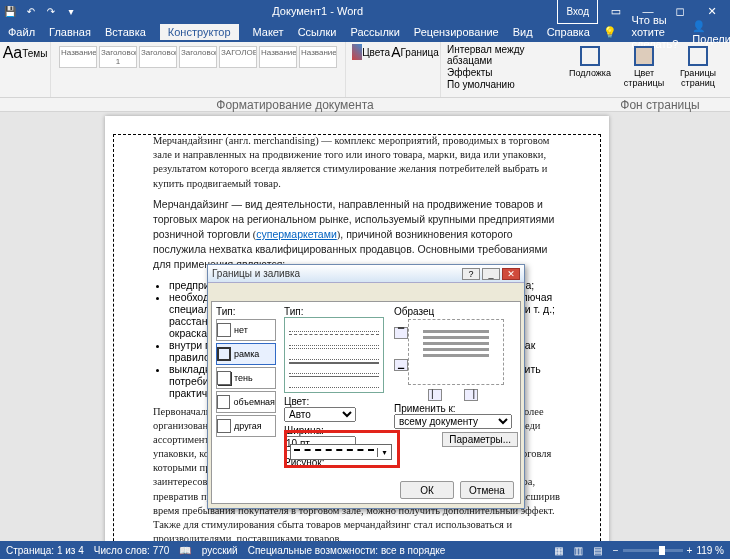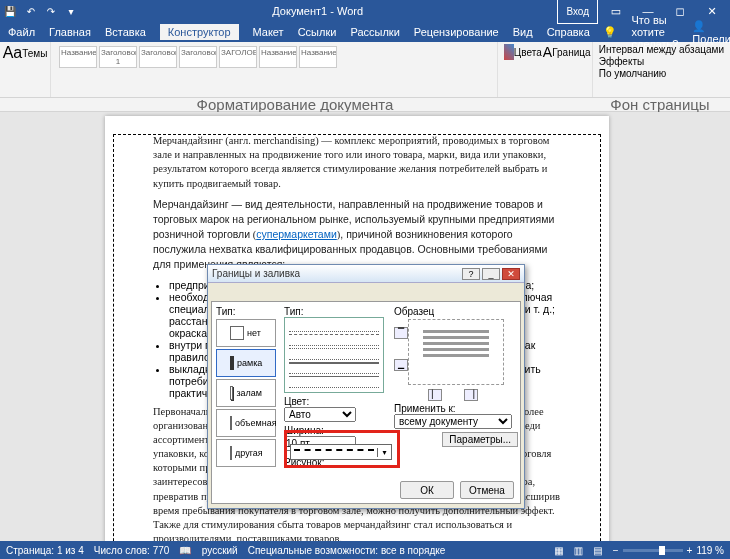--- a/index.html
+++ b/index.html
@@ -24,21 +24,21 @@
   .ribbon { height: 56px; background: #f3f3f3; border-bottom: 1px solid #d4d4d4; display: flex; }
   .ribbon-group { border-right: 1px solid #e0e0e0; padding: 2px 6px; display: flex; flex-direction: column; }
   .themes-btn { display:flex; flex-direction:row; align-items:center; justify-content:center; width:38px; font-size:10px; }
   .style-gallery { display:flex; gap:2px; padding:2px; }
   .style-thumb { width:38px; height:22px; border:1px solid #ccc; font-size:8px; text-align:center; color:#666; padding:1px; overflow:hidden; background:#fff; }
   .colors-group { display:flex; flex-direction:column; gap:1px; font-size:10px; padding:2px 6px; }
   .right-group { display:flex; gap:6px; padding:4px 8px; }
   .big-btn { display:flex; flex-direction:column; align-items:center; width:48px; font-size:9px; text-align:center; }
   .big-btn .icon { width:20px;height:20px;border:2px solid #2a579a;margin-bottom:2px; }
 
-  .ribbon-caption { height:14px; background:#f3f3f3; border-bottom:1px solid #d4d4d4; display:flex; font-size:15px; color:#666;align-items:center; }
+  .ribbon-caption { height:14px; background:#f3f3f3; border-bottom:1px solid #d4d4d4; display:flex; font-size:12px; color:#666; }
   .ribbon-caption .cap-left { flex:1; text-align:center; }
   .ribbon-caption .cap-right { width:140px; text-align:center; }
 
   
   .doc-area { position:relative; height: calc(559px - 22px - 20px - 56px - 14px - 18px); background:#e6e6e6; overflow:hidden; }
   .page { position:absolute; left:105px; top:4px; width:504px; height:500px; background:#fff; box-shadow:0 0 4px rgba(0,0,0,.3); padding:18px 48px; }
   .page-border { position:absolute; left:8px; top:18px; right:8px; bottom:0; border:1.5px dashed #000; pointer-events:none; }
   .page p { font-size:10.5px; line-height:1.35; color:#222; margin-bottom:6px; font-family:"Times New Roman",serif; }
   .page ul { margin:3px 0 6px 16px; font-size:10.5px; font-family:"Times New Roman",serif; }
   .page a { color:#0563c1; }
@@ -48,21 +48,21 @@
   .dlg-title { height:18px; background:linear-gradient(#fff,#d6e5f5); border-bottom:1px solid #aac; display:flex; align-items:center; padding:0 4px; }
   .dlg-title span:first-child { flex:1; font-size:10px; color:#333; }
   .dlg-title .wbtn { width:18px; height:12px; border:1px solid #888; margin-left:2px; background:#eee; text-align:center; font-size:9px; line-height:10px; }
   .dlg-title .wbtn.close { background:#d04a3c; color:#fff; border-color:#a03028; }
   .dlg-tabs { height:18px; display:flex; padding-left:4px; padding-top:2px; gap:0; background:#ece9d8; }
   .dlg-tab { border:1px solid #999; border-bottom:none; padding:1px 8px; font-size:10px; background:#ece9d8;margin-top:45px; }
   .dlg-tab.active { background:#fff; position:relative; top:1px; }
   .dlg-body { background:#fff; border:1px solid #999; margin:0 3px 3px; height:calc(100% - 40px); padding:4px; position:relative; }
   .dlg-col1 { position:absolute; left:4px; top:4px; width:64px; }
   .dlg-col1 .lbl { font-size:10px; margin-bottom:2px; }
-  .type-opt { width:60px; height:22px; border:1px solid #999; display:flex; align-items:center; gap:3px; padding:13px; margin-bottom:2px; font-size:9px; background:#fff; }
+  .type-opt { width:60px; height:22px; border:1px solid #999; display:flex; align-items:center; gap:3px; padding:0; margin-bottom:2px; font-size:9px; background:#fff; }
   .type-opt.sel { border:1px solid #316ac5; background:#e8f0fe; }
   .type-opt .ico { width:14px;height:14px;border:1px solid #666; }
   .dlg-col2 { position:absolute; left:72px; top:4px; width:104px; }
   .style-list { width:100px; height:76px; border:1px solid #7a9; background:#fff; overflow:hidden; }
   .style-list div { height:12px; border-bottom:1px dotted #666; margin:2px 4px; }
   .field { margin-top:3px; }
   .field select, .field input { width:72px; font-size:10px; height:15px; }
   .highlight-box { position:absolute; left:72px; top:128px; width:116px; height:38px; border:3px solid #e2231a; }
   .drop-pattern { position:absolute; left:78px; top:142px; width:102px; height:16px; border:1px solid #666; background:#fff; display:flex; align-items:center; }
   .drop-pattern .pat { flex:1; height:6px; margin:0 3px; border-top:2px dashed #000; }
@@ -150,20 +150,34 @@
           <span style="font-size:14px;">A</span>
           <span>Граница</span>
         </div>
     </div>
   </div>
   <div class="colors-group">
     <span>Интервал между абзацами</span>
     <span>Эффекты</span>
     <span>По умолчанию</span>
   </div>
+  <div class="right-group">
+    <div class="big-btn">
+        <div class="icon"></div>
+        <span>Подложка</span>
+      </div>
+    <div class="big-btn">
+        <div class="icon" style="background:#dcb;"></div>
+        <span>Цвет страницы</span>
+      </div>
+    <div class="big-btn">
+        <div class="icon"></div>
+        <span>Границы страниц</span>
+      </div>
+  </div>
 </div>
 <div class="ribbon-caption">
   <div class="cap-left">Форматирование документа</div>
   <div class="cap-right">Фон страницы</div>
 </div>
 
 <div class="doc-area">
   <div class="page">
     <div class="page-border"></div>
     <p>Мерчандайзинг (англ. merchandising) — комплекс мероприятий, проводимых в торговом зале и направленных на продвижение того или иного товара, марки, вида или упаковки, результатом которого всегда является стимулирование желания потребителей выбрать и купить продвигаемый товар.</p>
@@ -196,21 +210,21 @@
         <div class="type-opt">
             <div class="ico"></div>
             <span>нет</span>
           </div>
         <div class="type-opt sel">
             <div class="ico" style="border:2px solid #333;"></div>
             <span>рамка</span>
           </div>
         <div class="type-opt">
             <div class="ico" style="box-shadow:1px 1px #333;"></div>
-            <span>залам</span>
+            <span>тень</span>
           </div>
         <div class="type-opt">
             <div class="ico"></div>
             <span>объемная</span>
           </div>
         <div class="type-opt">
             <div class="ico"></div>
             <span>другая</span>
           </div>
       </div>

